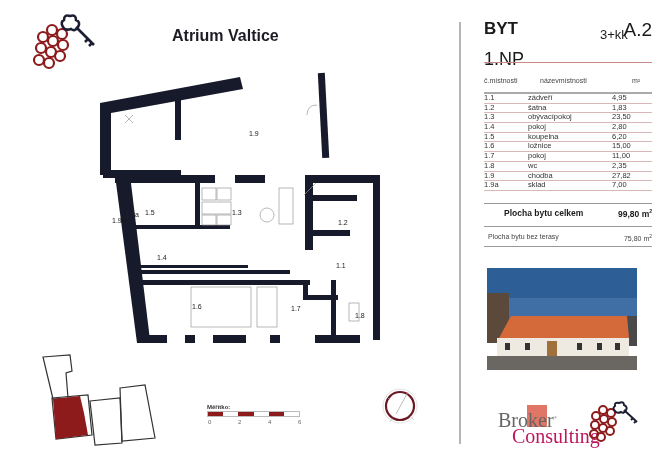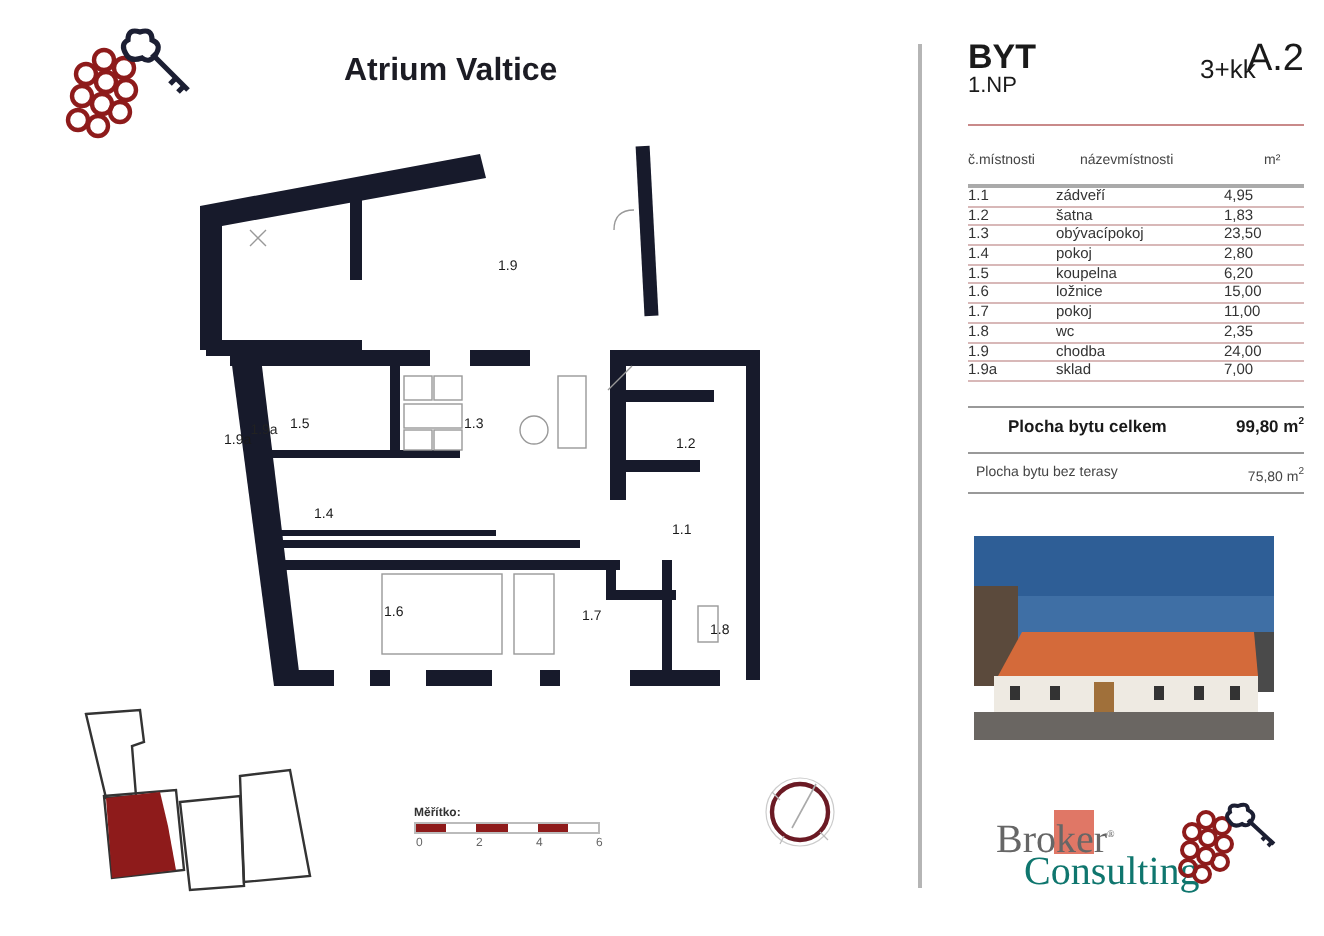--- a/index.html
+++ b/index.html
@@ -2,21 +2,21 @@
 <html><head>
 <meta charset="utf-8">
 <style>
   html,body{margin:0;padding:0;background:#fff;}
   body{width:662px;height:468px;position:relative;overflow:hidden;font-family:"Liberation Sans",sans-serif;color:#1a1a1a;}
   .abs{position:absolute;}
   .title{left:172px;top:27px;font-size:16px;font-weight:bold;color:#1c1c24;}
   .divider{left:459px;top:22px;width:2px;height:422px;background:#b5b5b5;}
   .byt{left:484px;top:19px;font-size:17px;font-weight:bold;}
   .code{left:612px;top:19px;font-size:19px;width:40px;text-align:right;}
-  .np{left:484px;top:37px;font-size:11px;}
+  .np{left:484px;top:49px;font-size:18px;}
   .kk{left:600px;top:27px;font-size:13px;width:52px;}
   .redline{left:484px;top:62px;width:168px;height:1px;background:#c98a8a;}
   .hdr{top:77px;font-size:7px;color:#444;}
   .tbl{left:484px;top:92px;width:168px;border-top:2px solid #aaa;}
   .row{display:flex;height:8.7px;line-height:8.7px;font-size:7.5px;color:#333;border-bottom:1px solid #d8b8b8;}
   .row .c1{width:36px;}
   .row .c2{flex:1;padding-left:8px;}
   .row .c3{width:40px;text-align:left;}
   .tot-line{left:484px;height:1px;background:#999;width:168px;}
   .tot{left:488px;top:208px;font-size:8.5px;font-weight:bold;padding-left:16px;}
@@ -205,21 +205,21 @@
       <span class="c3">11,00</span>
     </div>
   <div class="row">
       <span class="c1">1.8</span>
       <span class="c2">wc</span>
       <span class="c3">2,35</span>
     </div>
   <div class="row">
       <span class="c1">1.9</span>
       <span class="c2">chodba</span>
-      <span class="c3">24,00</span>
+      <span class="c3">27,82</span>
     </div>
   <div class="row">
       <span class="c1">1.9a</span>
       <span class="c2">sklad</span>
       <span class="c3">7,00</span>
     </div>
 </div>
 
 <div class="abs tot-line" style="top:203px;"></div>
 <div class="abs tot">Plocha bytu celkem</div>
@@ -245,21 +245,21 @@
         <rect x="110" y="75" width="5" height="7"></rect>
         <rect x="128" y="75" width="5" height="7"></rect>
       </g>
     <rect x="60" y="73" width="10" height="15" fill="#a0703a"></rect>
     <rect y="88" width="150" height="14" fill="#6a6662"></rect>
   </svg>
 </div>
 
 <div class="abs" style="left:527px;top:405px;width:20px;height:22px;background:#e07766;"></div>
 <div class="abs" style="left:498px;top:410px;font-family:'Liberation Serif',serif;font-size:20px;color:#666;line-height:1;"><span>Broker</span><sup>®</sup></div>
-<div class="abs" style="left:512px;top:426px;font-family:'Liberation Serif',serif;font-size:20px;color:#0f766e;line-height:1;">Consulting</div>
+<div class="abs" style="left:512px;top:426px;font-family:'Liberation Serif',serif;font-size:20px;color:#be185d;line-height:1;">Consulting</div>
 <div class="abs" style="left:585px;top:400px;">
   <svg width="60" height="46" viewBox="0 0 60 46">
     <g fill="none" stroke="#8e1b1b" stroke-width="2">
       <circle cx="18" cy="10" r="4"></circle>
         <circle cx="26" cy="13" r="4"></circle>
         <circle cx="11" cy="16" r="4"></circle>
       <circle cx="19" cy="19" r="4"></circle>
         <circle cx="27" cy="22" r="4"></circle>
         <circle cx="10" cy="25" r="4"></circle>
       <circle cx="18" cy="28" r="4"></circle>

